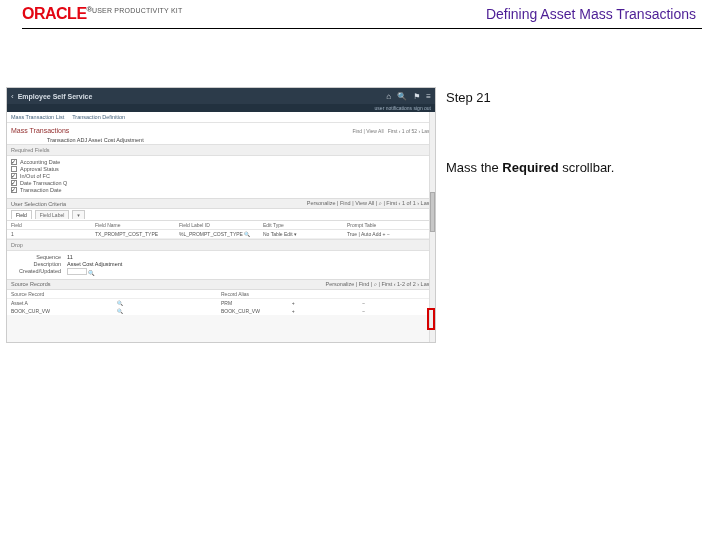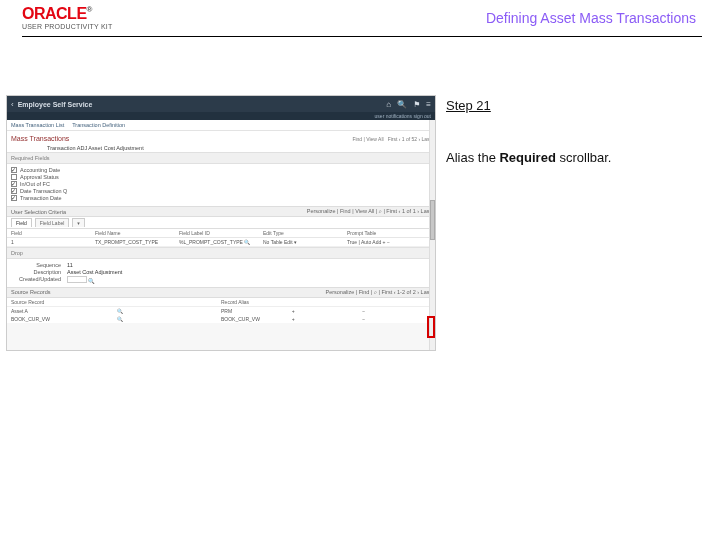--- a/index.html
+++ b/index.html
@@ -12,39 +12,40 @@
     overflow: hidden;
   }
   .header-row {
     display: flex;
     justify-content: space-between;
     align-items: center;
     padding: 6px 18px 2px 22px;
   }
   .brand {
     display: flex;
-    flex-direction: column;
+    flex-direction: row;
     line-height: 1;
+    text-align: center;
   }
   .brand-oracle {
     font-size: 16px;
     font-weight: bold;
     color: #e30613;
     letter-spacing: -0.5px;
   }
   .brand-oracle sup { font-size: 8px; vertical-align: top; color: #555; }
   .brand-upk {
     font-size: 7px;
     color: #555;
     letter-spacing: 0.2px;
     margin-top: 1px;
   }
   .doc-title {
     font-size: 14px;
-    color: #8b5cf6;
+    color: #4c1d95;
     padding-right: 6px;
   }
   hr.rule {
     border: none;
     border-top: 1px solid #000;
     margin: 4px 18px 10px 22px;
   }
 
   .content-row {
     display: flex;
@@ -170,21 +171,21 @@
   }
 
   
   .inst {
     flex:1;
     font-size:13px;
     color:#111;
     line-height:1.4;
     padding-top: 2px;
   }
-  .step-label { margin-bottom:34px;text-decoration:underline; }
+  .step-label { margin-bottom:52px; }
 </style>
 </head>
 <body>
 
 <div class="header-row">
   <div class="brand">
     <span class="brand-oracle">
       <span>ORACLE</span><sup>®</sup>
     </span>
     <span class="brand-upk">USER PRODUCTIVITY KIT</span>
@@ -322,17 +323,17 @@
 
     <div class="fake-scroll">
       <div class="thumb"></div>
     </div>
     <div class="highlight-box"></div>
   </div>
 
   <div class="inst">
     <div class="step-label">Step 21</div>
     <div>
-      <span>Alias the </span><b>Required</b><span> scrollbar.</span>
+      <span>Mass the </span><b>Required</b><span> scrollbar.</span>
     </div>
   </div>
 
 </div>
 
 </body></html>

